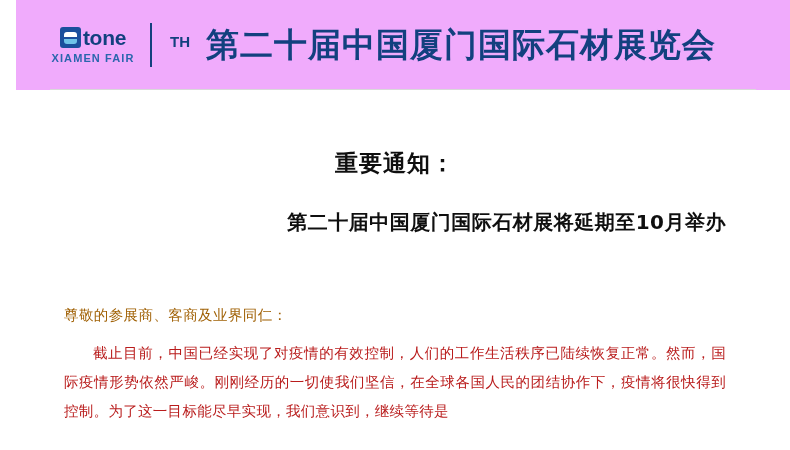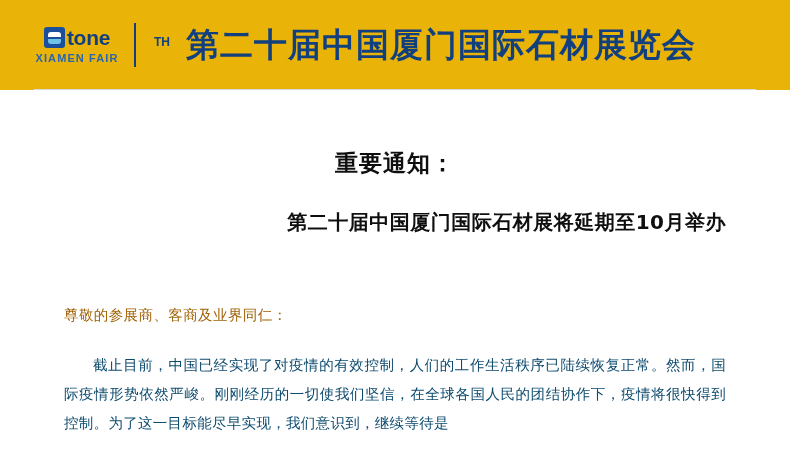--- a/index.html
+++ b/index.html
@@ -20,25 +20,26 @@
     width: 790px;
     height: 450px;
     background: #ffffff;
     box-sizing: border-box;
   }
 
   
   .header {
     position: relative;
     height: 90px;
-    background: #eab308;
+    background: #f0abfc;
     display: flex;
     align-items: center;
     padding-left: 34px;
     box-sizing: border-box;
+    margin-left: 16px;
   }
   .header-rule {
     position: absolute;
     left: 34px;
     right: 34px;
     bottom: 0;
     height: 1px;
     background: #d9d9d9;
   }
 
@@ -136,21 +137,21 @@
     left: 6px;
     top: 14px;
     width: 20px;
     height: 14px;
     border-radius: 50%;
     border: 3px solid #4aa3dc;
     box-sizing: border-box;
   }
   .anniv-th {
     font-family: "Liberation Sans", sans-serif;
-    font-size: 12px;
+    font-size: 15px;
     font-weight: 700;
     color: #13407e;
     margin-left: 2px;
     margin-bottom: 7px;
   }
 
   .header-title {
     font-family: "DejaVu Sans", "Liberation Sans", sans-serif;
     font-size: 33px;
     font-weight: 700;
@@ -186,25 +187,25 @@
 
   .salutation {
     margin-top: 70px;
     font-family: "DejaVu Serif", "Liberation Serif", serif;
     font-size: 14.5px;
     color: #a16207;
     letter-spacing: 0.4px;
   }
 
   .para {
-    margin-top: 26px;
+    margin-top: 14px;
     font-family: "DejaVu Serif", "Liberation Serif", serif;
     font-size: 14.5px;
     line-height: 2.0;
-    color: #0c4a6e;
+    color: #b91c1c;
     text-align: justify;
     text-indent: 2em;
     letter-spacing: 0.3px;
   }
 </style>
 </head>
 <body>
 
 <div class="page">
 

